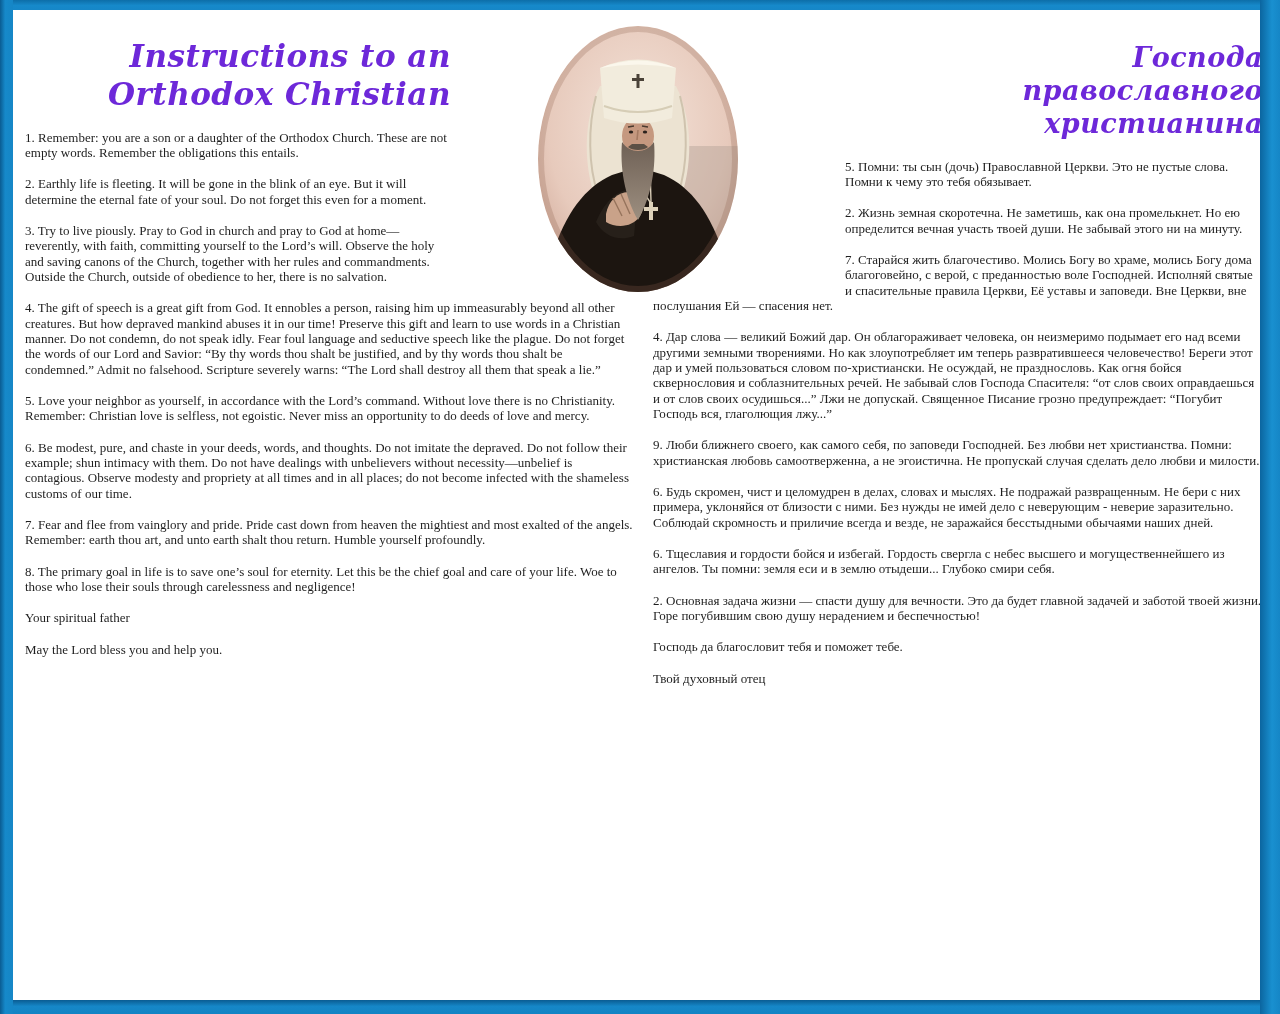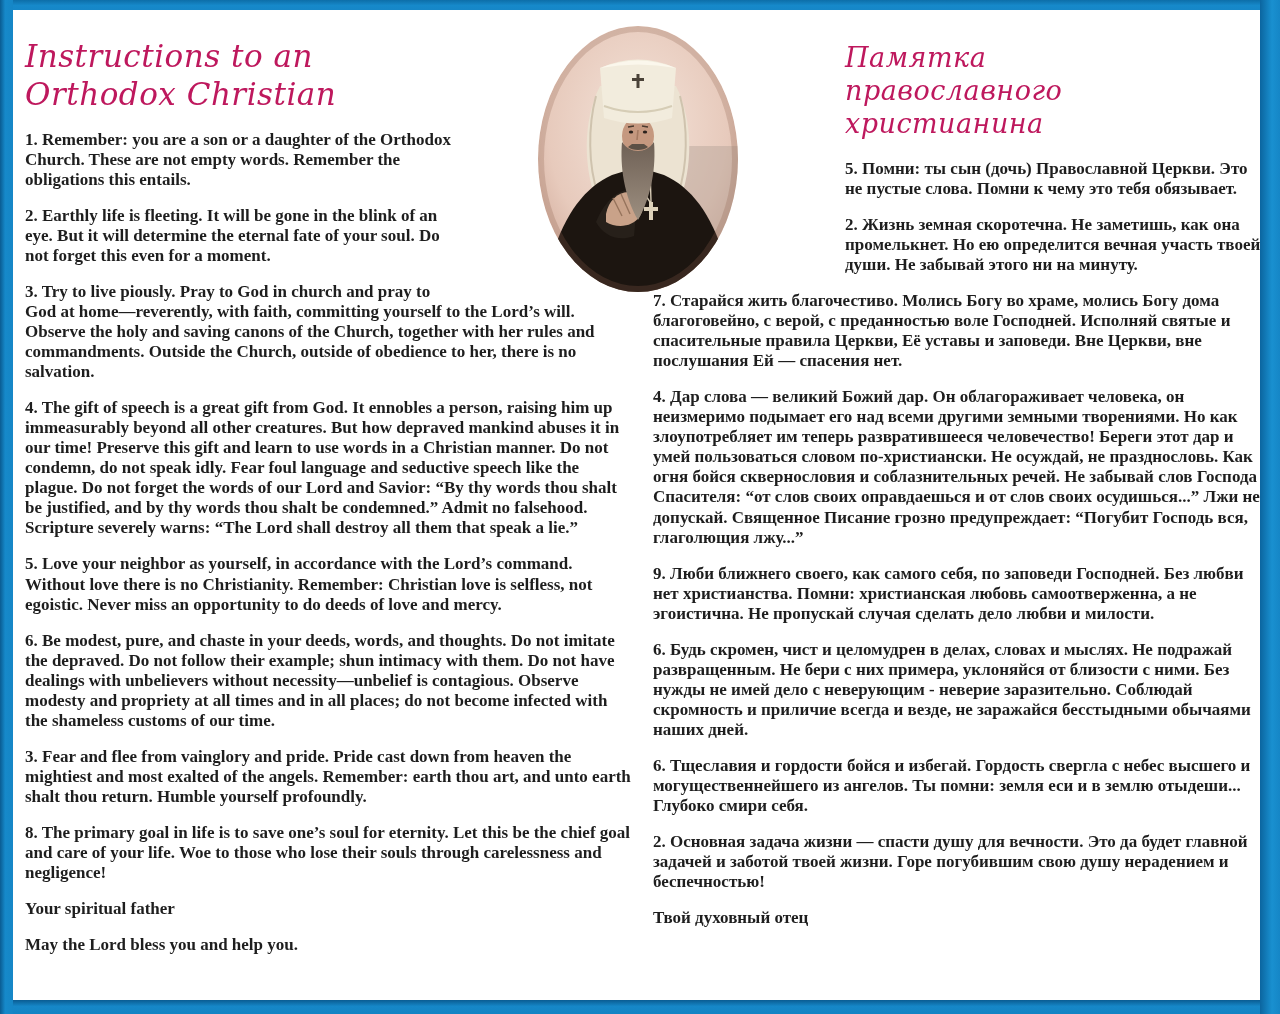--- a/index.html
+++ b/index.html
@@ -25,32 +25,31 @@
 
   
   .col{position:absolute;top:32px;z-index:1;color:#1f1f1f;}
   .col-left{left:25px;width:608px;}
   .col-right{left:653px;width:610px;}
   .spacer-right{float:right;width:182px;height:258px;}
   .spacer-left{float:left;width:192px;height:258px;}
 
   .doc-title{
     font-family:"DejaVu Serif", serif;
-    font-style:italic;font-weight:normal;
-    color:#be185d;text-align:left;
+    font-style:italic;font-weight:bold;
+    color:#6d28d9;text-align:right;
     margin:6px 0 16px 0;
     font-size:31px;line-height:1.22;letter-spacing:.5px;
   }
   .doc-title-ru{font-size:27px;margin:10px 0 18px 0;}
 
   .col p{
     margin:0 0 16px 0;
-    font-size:17px;line-height:1.18;
+    font-size:13px;line-height:1.18;
     color:#1e1e1e;
-    font-weight:bold;
   }
   .closing{margin-bottom:14px;}
 </style>
 </head>
 <body>
 
 <div class="page">
 
   <div class="frame frame-top"></div>
   <div class="frame frame-bottom"></div>
@@ -114,33 +113,34 @@
 
   <div class="col col-left">
     <div class="spacer-right"></div>
     <h1 class="doc-title"><span>Instructions to an</span><br><span>Orthodox Christian</span></h1>
     <p>1. Remember: you are a son or a daughter of the Orthodox Church. These are not empty words. Remember the obligations this entails.</p>
     <p>2. Earthly life is fleeting. It will be gone in the blink of an eye. But it will determine the eternal fate of your soul. Do not forget this even for a moment.</p>
     <p>3. Try to live piously. Pray to God in church and pray to God at home—reverently, with faith, committing yourself to the Lord’s will. Observe the holy and saving canons of the Church, together with her rules and commandments. Outside the Church, outside of obedience to her, there is no salvation.</p>
     <p>4. The gift of speech is a great gift from God. It ennobles a person, raising him up immeasurably beyond all other creatures. But how depraved mankind abuses it in our time! Preserve this gift and learn to use words in a Christian manner. Do not condemn, do not speak idly. Fear foul language and seductive speech like the plague. Do not forget the words of our Lord and Savior: “By thy words thou shalt be justified, and by thy words thou shalt be condemned.” Admit no falsehood. Scripture severely warns: “The Lord shall destroy all them that speak a lie.”</p>
     <p>5. Love your neighbor as yourself, in accordance with the Lord’s command. Without love there is no Christianity. Remember: Christian love is selfless, not egoistic. Never miss an opportunity to do deeds of love and mercy.</p>
     <p>6. Be modest, pure, and chaste in your deeds, words, and thoughts. Do not imitate the depraved. Do not follow their example; shun intimacy with them. Do not have dealings with unbelievers without necessity—unbelief is contagious. Observe modesty and propriety at all times and in all places; do not become infected with the shameless customs of our time.</p>
-    <p>3. Fear and flee from vainglory and pride. Pride cast down from heaven the mightiest and most exalted of the angels. Remember: earth thou art, and unto earth shalt thou return. Humble yourself profoundly.</p>
+    <p>7. Fear and flee from vainglory and pride. Pride cast down from heaven the mightiest and most exalted of the angels. Remember: earth thou art, and unto earth shalt thou return. Humble yourself profoundly.</p>
     <p>8. The primary goal in life is to save one’s soul for eternity. Let this be the chief goal and care of your life. Woe to those who lose their souls through carelessness and negligence!</p>
     <p class="closing">Your spiritual father</p>
     <p class="closing">May the Lord bless you and help you.</p>
   </div>
 
   <div class="col col-right">
     <div class="spacer-left"></div>
-    <h1 class="doc-title doc-title-ru"><span>Памятка</span><br><span>православного христианина</span></h1>
+    <h1 class="doc-title doc-title-ru"><span>Господа</span><br><span>православного христианина</span></h1>
     <p>5. Помни: ты сын (дочь) Православной Церкви. Это не пустые слова. Помни к чему это тебя обязывает.</p>
     <p>2. Жизнь земная скоротечна. Не заметишь, как она промелькнет. Но ею определится вечная участь твоей души. Не забывай этого ни на минуту.</p>
     <p>7. Старайся жить благочестиво. Молись Богу во храме, молись Богу дома благоговейно, с верой, с преданностью воле Господней. Исполняй святые и спасительные правила Церкви, Её уставы и заповеди. Вне Церкви, вне послушания Ей — спасения нет.</p>
     <p>4. Дар слова — великий Божий дар. Он облагораживает человека, он неизмеримо подымает его над всеми другими земными творениями. Но как злоупотребляет им теперь развратившееся человечество! Береги этот дар и умей пользоваться словом по-христиански. Не осуждай, не празднословь. Как огня бойся сквернословия и соблазнительных речей. Не забывай слов Господа Спасителя: “от слов своих оправдаешься и от слов своих осудишься...” Лжи не допускай. Священное Писание грозно предупреждает: “Погубит Господь вся, глаголющия лжу...”</p>
     <p>9. Люби ближнего своего, как самого себя, по заповеди Господней. Без любви нет христианства. Помни: христианская любовь самоотверженна, а не эгоистична. Не пропускай случая сделать дело любви и милости.</p>
     <p>6. Будь скромен, чист и целомудрен в делах, словах и мыслях. Не подражай развращенным. Не бери с них примера, уклоняйся от близости с ними. Без нужды не имей дело с неверующим - неверие заразительно. Соблюдай скромность и приличие всегда и везде, не заражайся бесстыдными обычаями наших дней.</p>
     <p>6. Тщеславия и гордости бойся и избегай. Гордость свергла с небес высшего и могущественнейшего из ангелов. Ты помни: земля еси и в землю отыдеши... Глубоко смири себя.</p>
     <p>2. Основная задача жизни — спасти душу для вечности. Это да будет главной задачей и заботой твоей жизни. Горе погубившим свою душу нерадением и беспечностью!</p>
+    <p class="closing">Господь да благословит тебя и поможет тебе.</p>
     <p class="closing">Твой духовный отец</p>
   </div>
 
 </div>
 
 </body></html>

